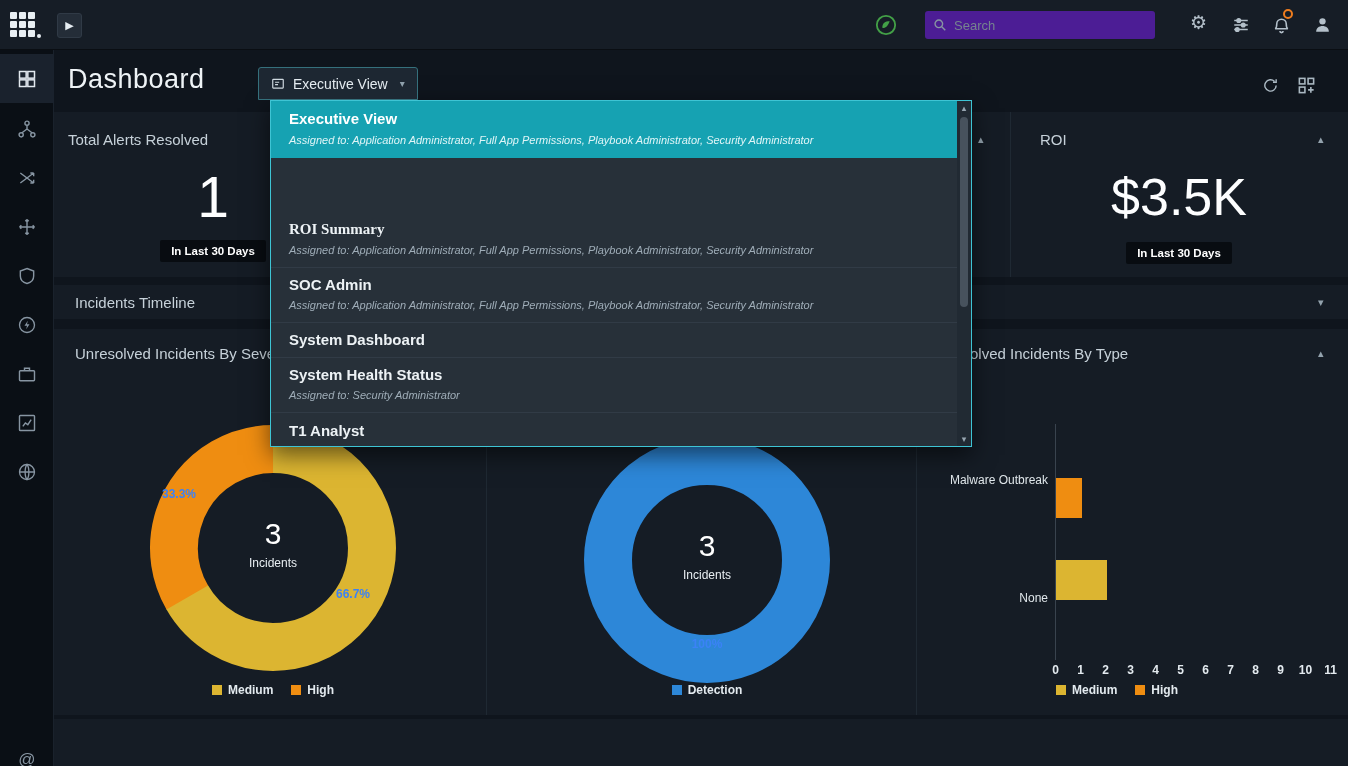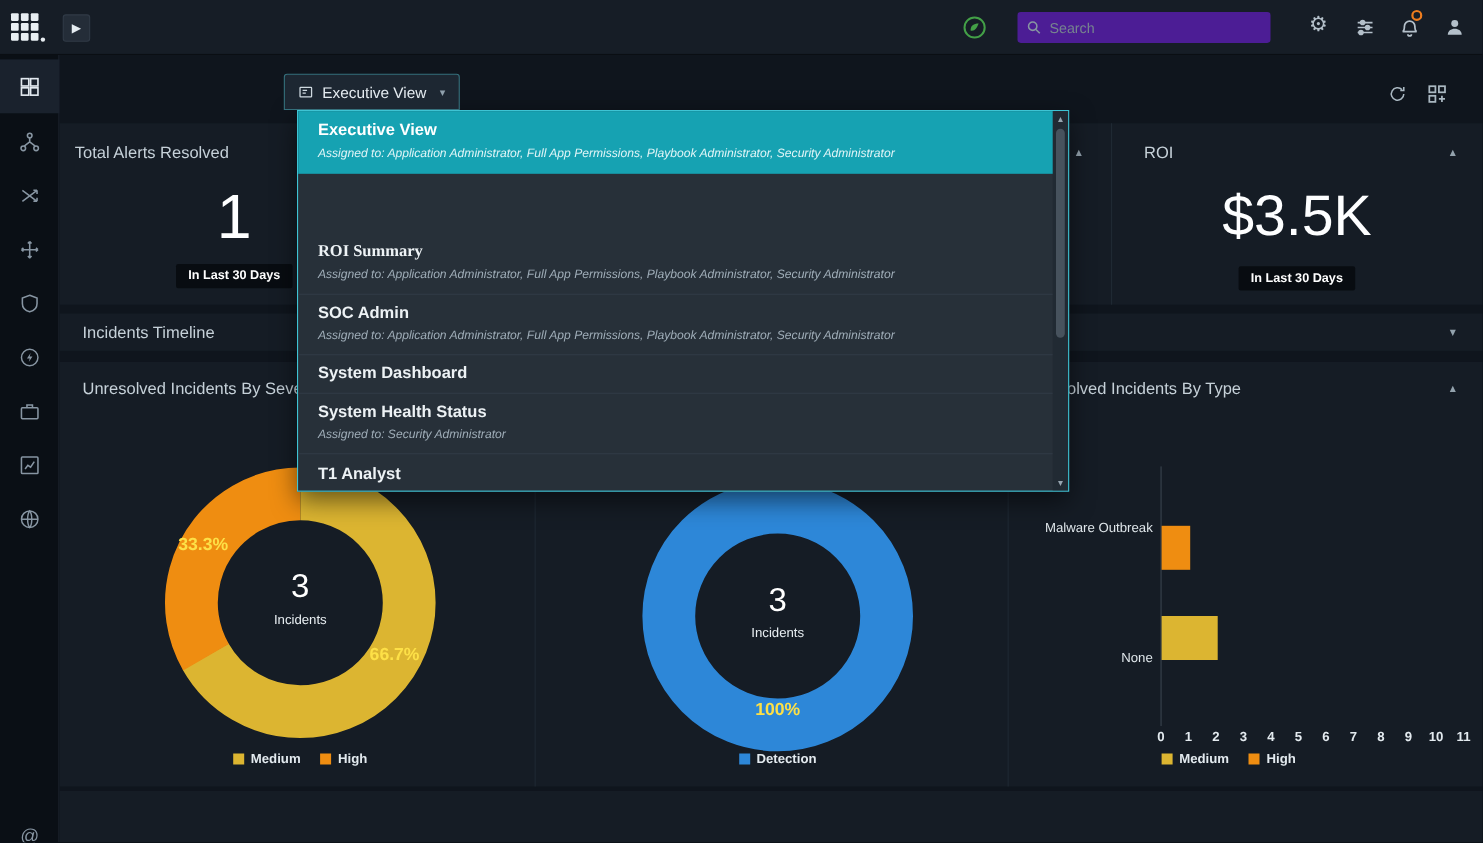--- a/index.html
+++ b/index.html
@@ -39,21 +39,21 @@
   .w-title { position:absolute; font-size:15px; color:#c6d1d9; white-space:nowrap; }
   .chev { position:absolute; color:#93a2ad; font-size:11px; cursor:pointer; line-height:11px; }
   .kpi-val { position:absolute; text-align:center; color:#fdfeff; font-weight:300; }
   .kpi-badge-wrap { position:absolute; text-align:center; }
   .kpi-badge { display:inline-block; background:#080c11; color:#ffffff; font-size:11.5px; font-weight:bold; padding:5px 11px; border-radius:2px; }
 
   
   .donut-center { position:absolute; width:250px; text-align:center; }
   .donut-center .big { font-size:30px; color:#ffffff; }
   .donut-center .small { font-size:12px; color:#e8eef2; margin-top:5px; }
-  .pct-label { position:absolute; font-size:16px; font-weight:bold; color:#fde047; }
+  .pct-label { position:absolute; font-size:12px; font-weight:bold; color:#3b82f6; }
   .legend { position:absolute; display:flex; justify-content:center; gap:18px; }
   .legend-item { display:flex; align-items:center; gap:6px; cursor:pointer; }
   .legend-item .sw { width:10px; height:10px; display:inline-block; }
   .legend-item .lbl { font-size:12px; font-weight:bold; color:#e3eaef; }
   .cat-label { position:absolute; width:132px; text-align:right; font-size:12px; color:#dfe6ea; white-space:nowrap; }
   .bar { position:absolute; cursor:pointer; }
   .x-axis { position:absolute; width:1px; background:#39434e; }
   .ticks { position:absolute; display:grid; grid-template-columns:repeat(12,25px); }
   .ticks span { text-align:center; font-size:12px; font-weight:bold; color:#e3eaef; }
 
@@ -191,20 +191,21 @@
       <svg width="20" height="20" viewBox="0 0 24 24" fill="none" stroke-width="1.6">
         <circle cx="12" cy="12" r="9"></circle>
           <path d="M3 12h18M12 3c3 3.5 3 14.5 0 18-3-3.5-3-14.5 0-18z"></path>
       </svg>
     </div>
     <div class="side-item" style="top:685px;">
       <span class="at-glyph">@</span>
     </div>
   </nav>
 
+  <h1 class="page-title">Dashboard</h1>
 
   <button class="view-btn">
     <span>
       <svg width="14" height="14" viewBox="0 0 24 24" fill="none" stroke="#cfd9e0" stroke-width="2">
         <rect x="3" y="4" width="18" height="15" rx="1"></rect>
           <path d="M7 9h7M7 13h5"></path>
       </svg>
     </span>
     <span>Executive View</span>
     <span class="view-caret">▾</span>

